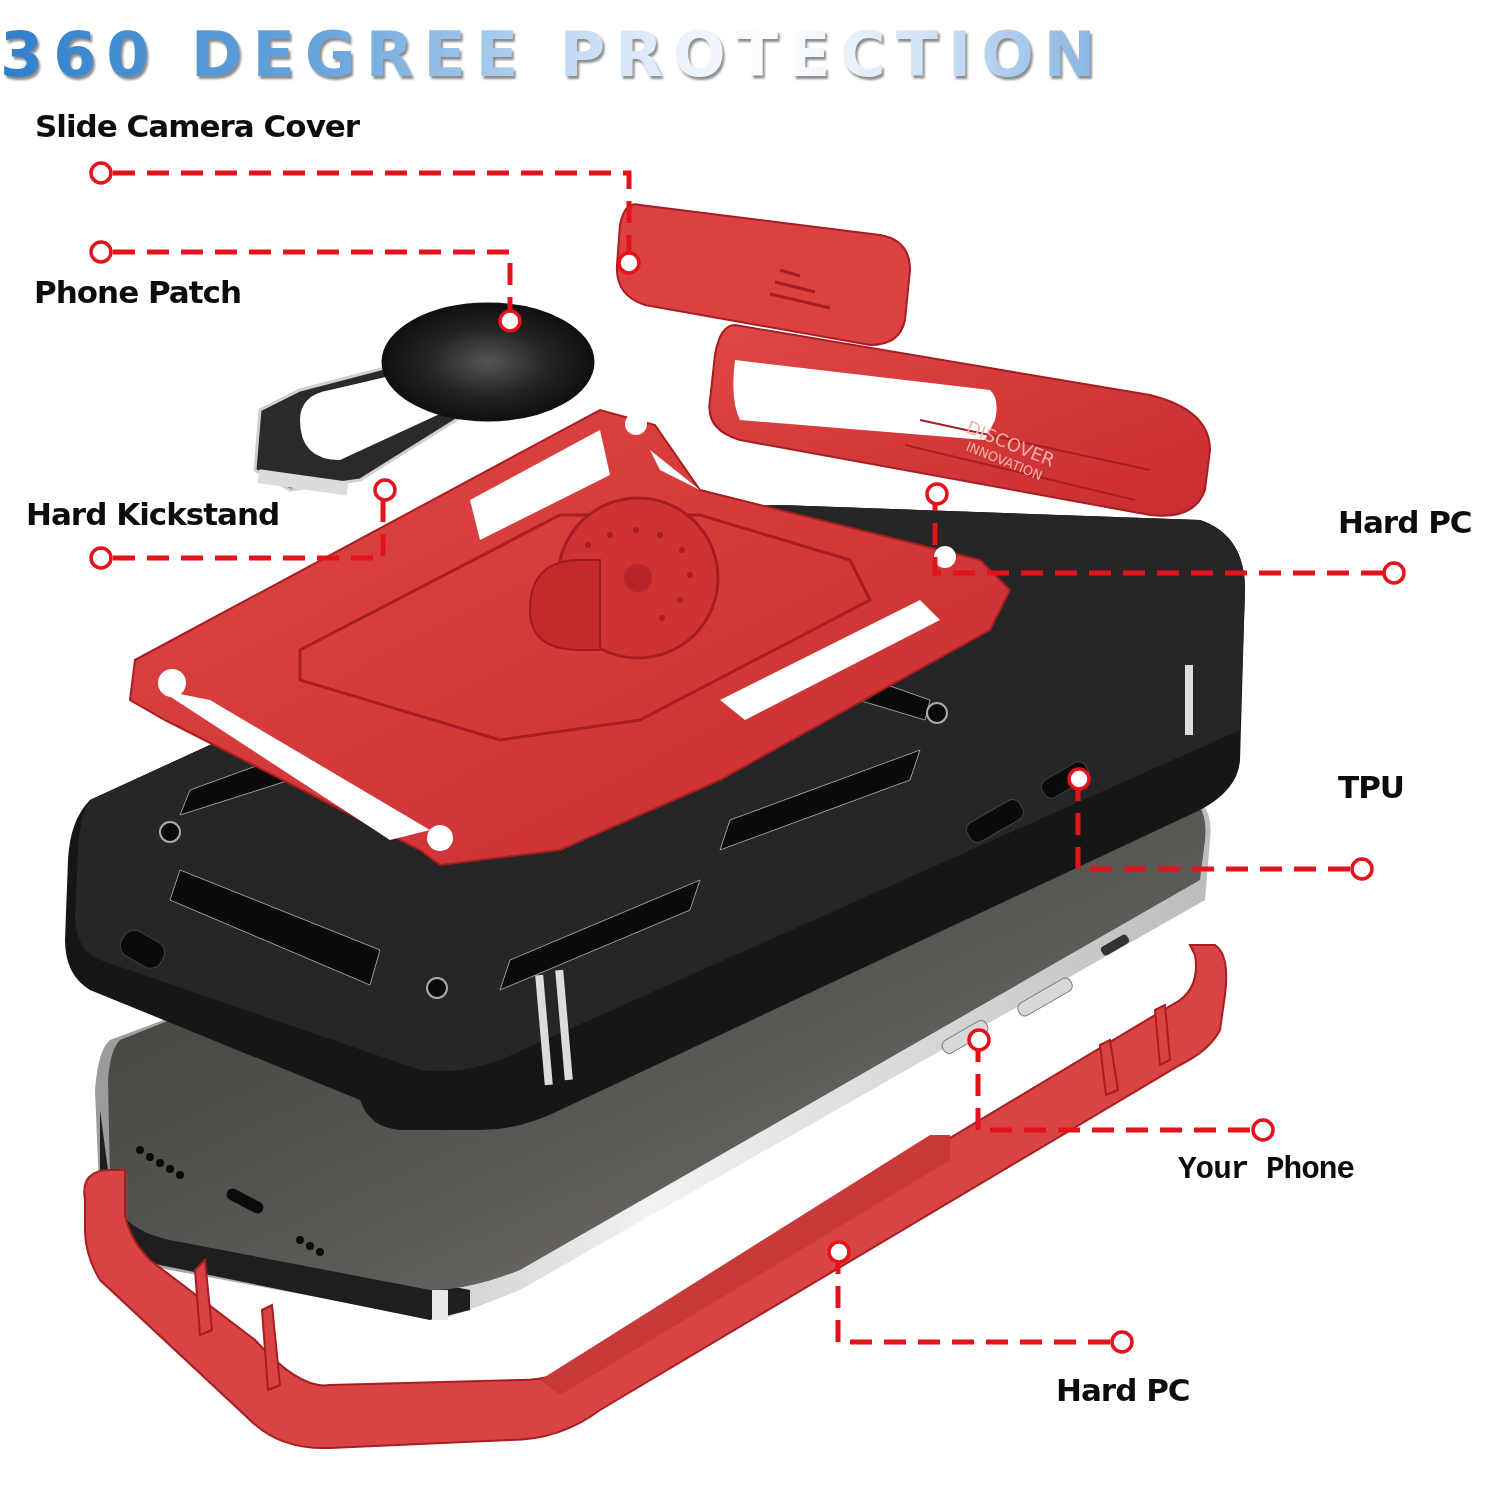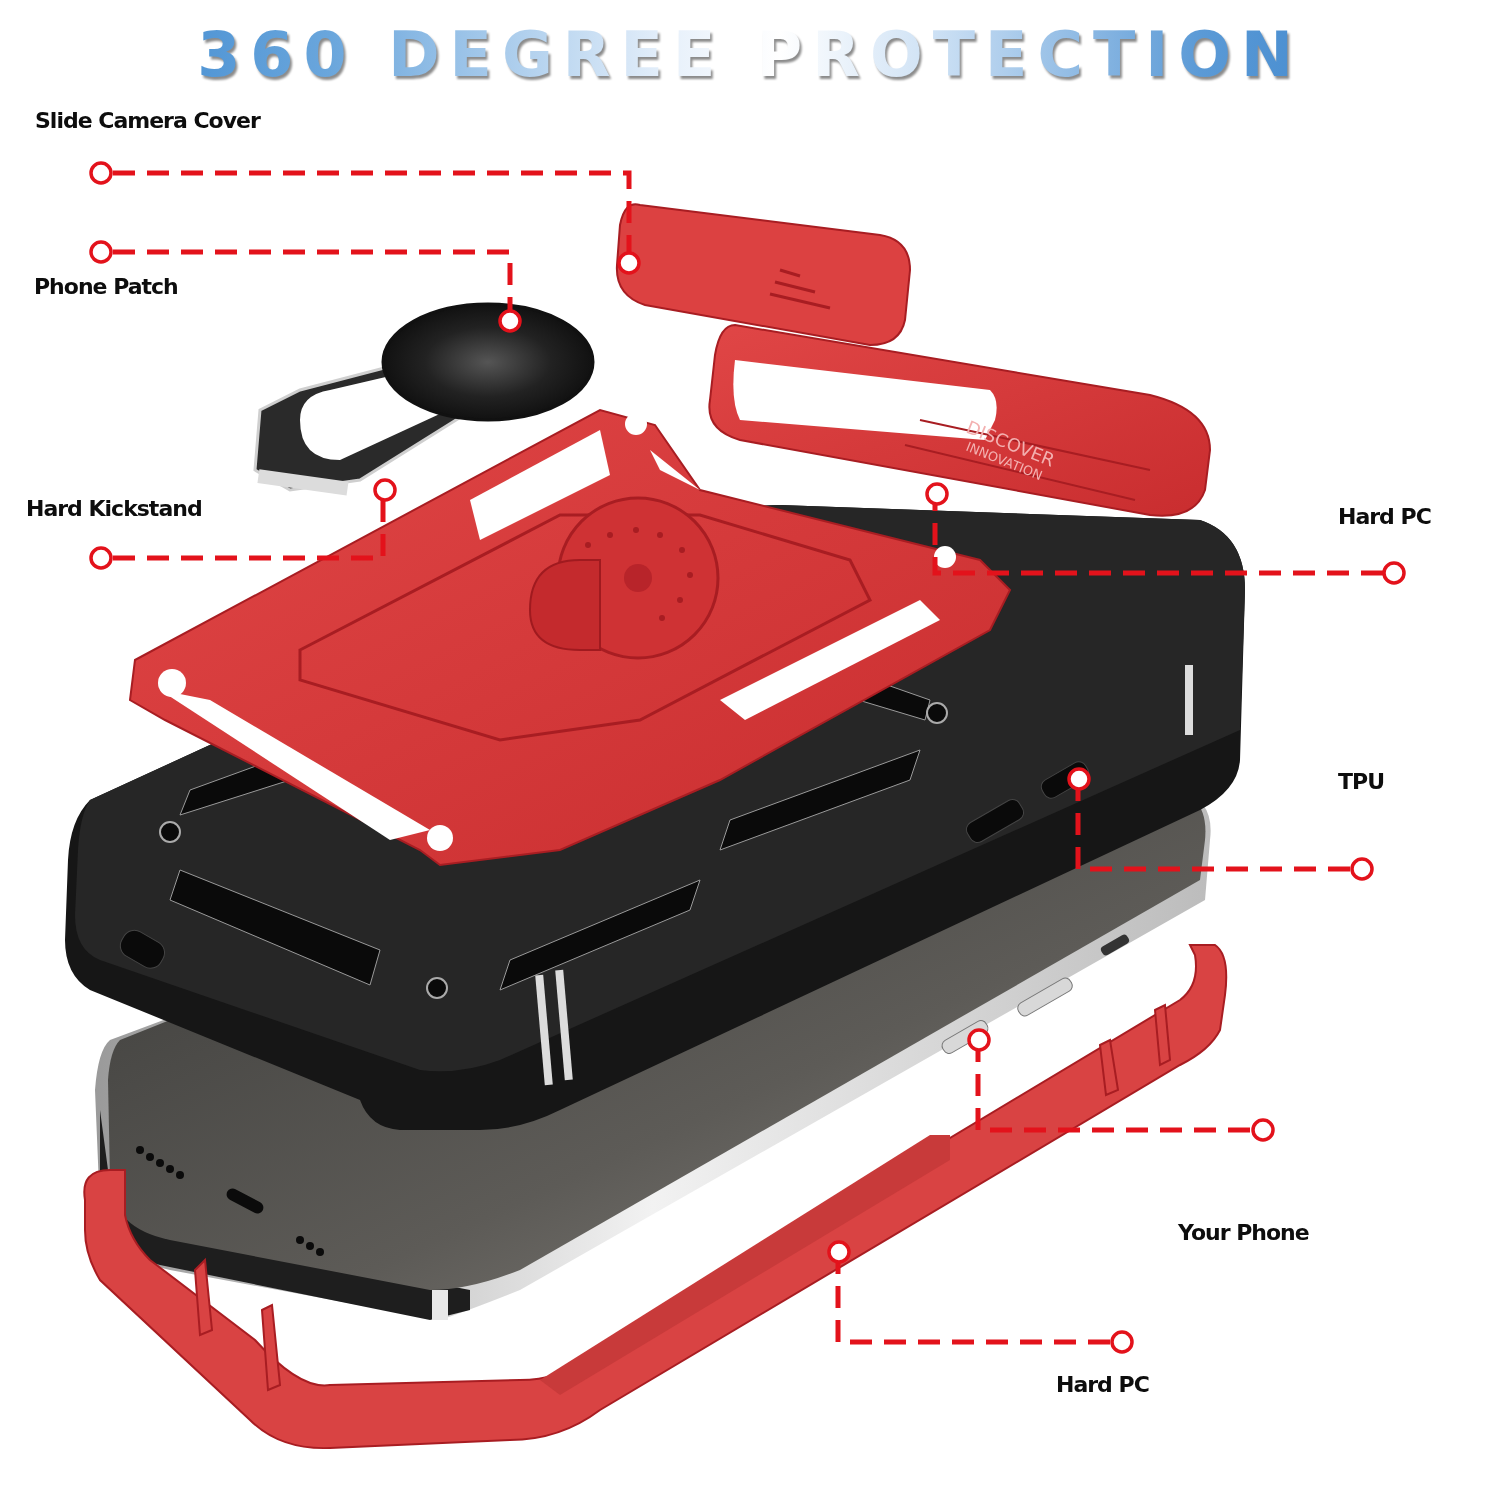--- a/index.html
+++ b/index.html
@@ -1,26 +1,26 @@
 <!DOCTYPE html>
 <html><head>
   <meta charset="utf-8">
   <style>
     html, body { margin: 0; padding: 0; background: #ffffff; }
     body { width: 1500px; height: 1499px; position: relative; overflow: hidden; font-family: "DejaVu Sans", sans-serif; }
     .title {
-      position: absolute; left: 0; top: 18px; width: 1500px; text-align: center;
+      position: absolute; left: 0; top: 18px; width: 1500px; text-align: left;
       font-family: "DejaVu Sans", sans-serif; font-weight: bold; font-size: 62px; letter-spacing: 10px;
       background: linear-gradient(90deg, #2f7fcb 0%, #6aa6dc 22%, #e8f1fb 45%, #ffffff 52%, #cfe2f5 62%, #5b9ad6 80%, #2b7ac8 100%);
       -webkit-background-clip: text; background-clip: text; color: transparent;
       text-shadow: none; filter: drop-shadow(2px 3px 1px rgba(0,0,0,0.45));
     }
     .label {
       position: absolute; font-family: "DejaVu Sans", sans-serif; font-weight: bold; color: #0d0d0d;
-      font-size: 22px; letter-spacing: -1px; white-space: nowrap;
+      font-size: 31px; letter-spacing: -1px; white-space: nowrap;
     }
     svg.art { position: absolute; left: 0; top: 0; }
   </style>
 </head>
 <body>
 
 <div class="title">360 DEGREE PROTECTION</div>
 
 <svg class="art" width="1500" height="1499" viewBox="0 0 1500 1499">
   <defs>
@@ -190,14 +190,14 @@
     <circle cx="1122" cy="1342" r="10"></circle>
     <circle cx="839" cy="1252" r="10"></circle>
   </g>
 </svg>
 
 <div class="label" style="left:35px; top:108px;">Slide Camera Cover</div>
 <div class="label" style="left:34px; top:274px;">Phone Patch</div>
 <div class="label" style="left:26px; top:496px;">Hard Kickstand</div>
 <div class="label" style="left:1338px; top:504px;">Hard PC</div>
 <div class="label" style="left:1338px; top:769px;">TPU</div>
-<div class="label" style="left:1178px; top:1220px;">Your Phone</div>
+<div class="label" style="left:1178px; top:1152px;font-family:Liberation Mono, monospace;">Your Phone</div>
 <div class="label" style="left:1056px; top:1372px;">Hard PC</div>
 
 </body></html>

